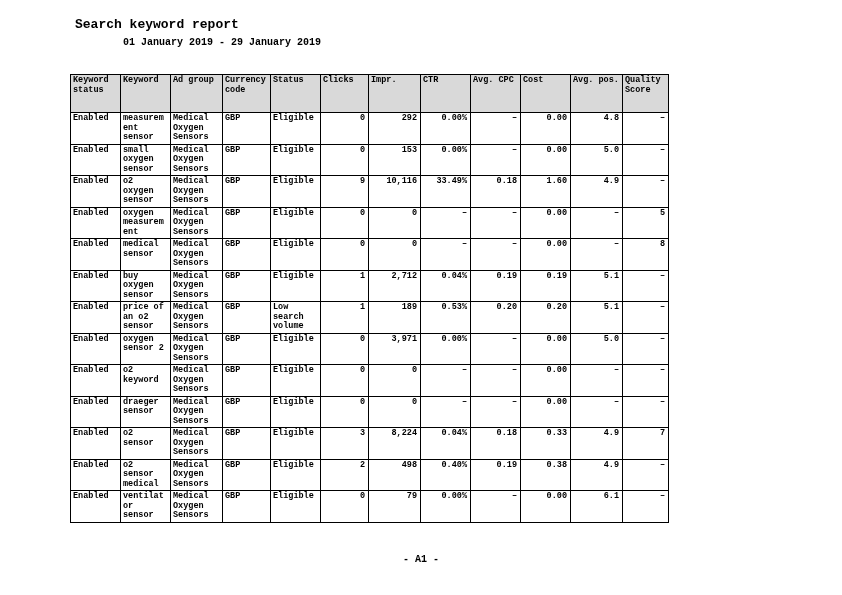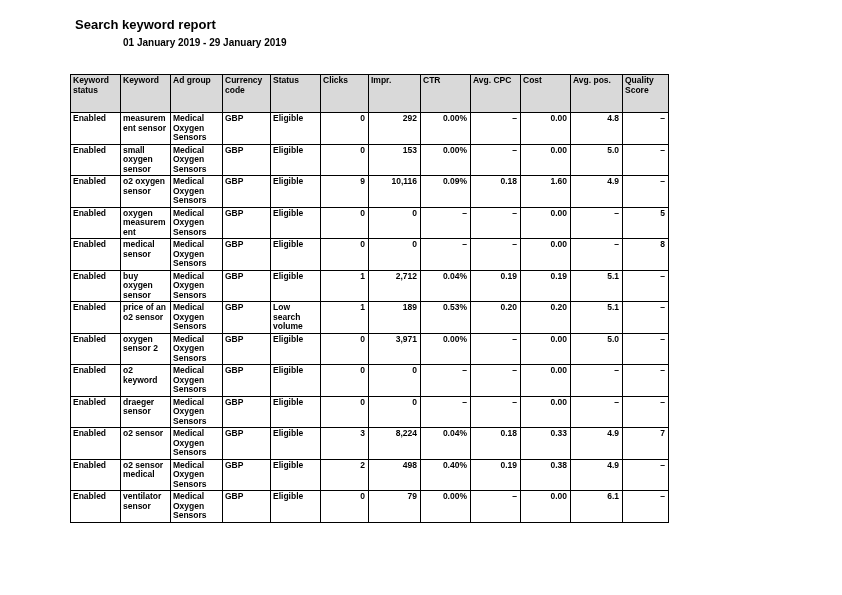--- a/index.html
+++ b/index.html
@@ -1,21 +1,21 @@
 <!DOCTYPE html>
 <html><head>
 <meta charset="utf-8">
 <style>
   html, body { margin:0; padding:0; background:#ffffff; }
   body {
     width:842px; height:595px; overflow:hidden;
     font-family:"Liberation Sans", sans-serif;
     -webkit-font-smoothing:none;
   }
-  .page { position:relative; width:842px; height:595px; background:#ffffff; }
+  .page { position:relative; width:842px; height:595px; background:#ffffff;font-family:Liberation Mono, monospace; }
 
   .report-title {
     position:absolute; left:75px; top:17px;
     font-size:13px; font-weight:bold; color:#000;
   }
   .report-dates {
     position:absolute; left:75px; top:37px;
     font-size:10px; font-weight:bold; color:#000;padding-left:48px;
   }
 
@@ -113,21 +113,21 @@
           <td class="num">–</td>
         </tr>
         <tr>
           <td>Enabled</td>
           <td>o2 oxygen sensor</td>
           <td>Medical Oxygen Sensors</td>
           <td>GBP</td>
           <td>Eligible</td>
           <td class="num">9</td>
           <td class="num">10,116</td>
-          <td class="num">0.09%</td>
+          <td class="num">33.49%</td>
           <td class="num">0.18</td>
           <td class="num">1.60</td>
           <td class="num">4.9</td>
           <td class="num">–</td>
         </tr>
         <tr>
           <td>Enabled</td>
           <td>oxygen measurement</td>
           <td>Medical Oxygen Sensors</td>
           <td>GBP</td>
@@ -262,14 +262,15 @@
           <td class="num">79</td>
           <td class="num">0.00%</td>
           <td class="num">–</td>
           <td class="num">0.00</td>
           <td class="num">6.1</td>
           <td class="num">–</td>
         </tr>
       </tbody>
   </table>
 
+  <div class="page-footer">- A1 -</div>
 
 </div>
 
 </body></html>

